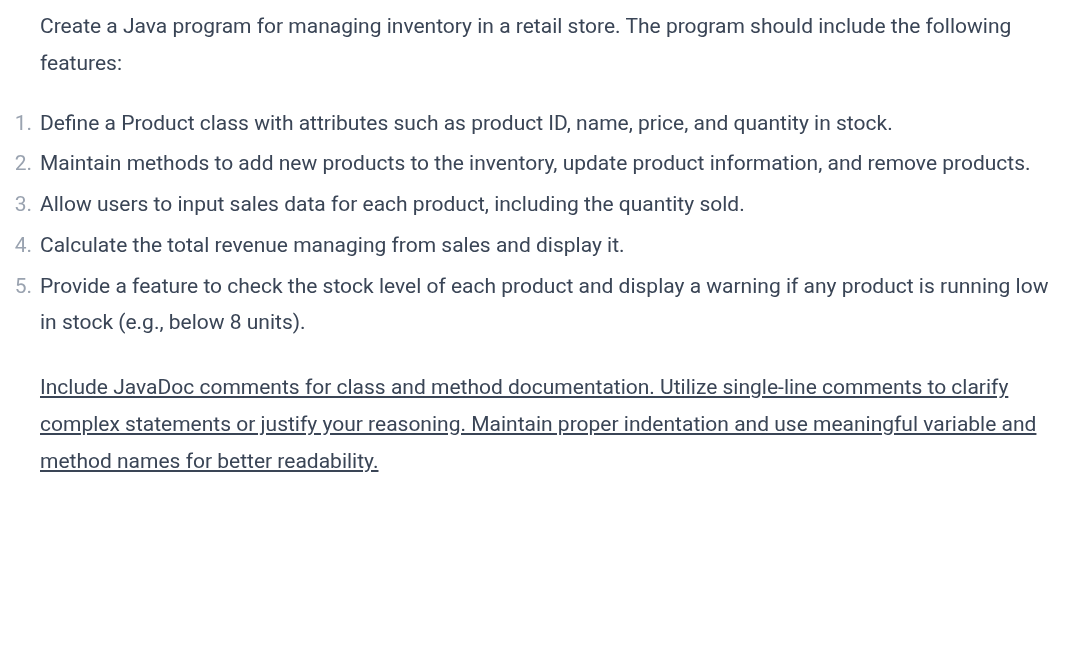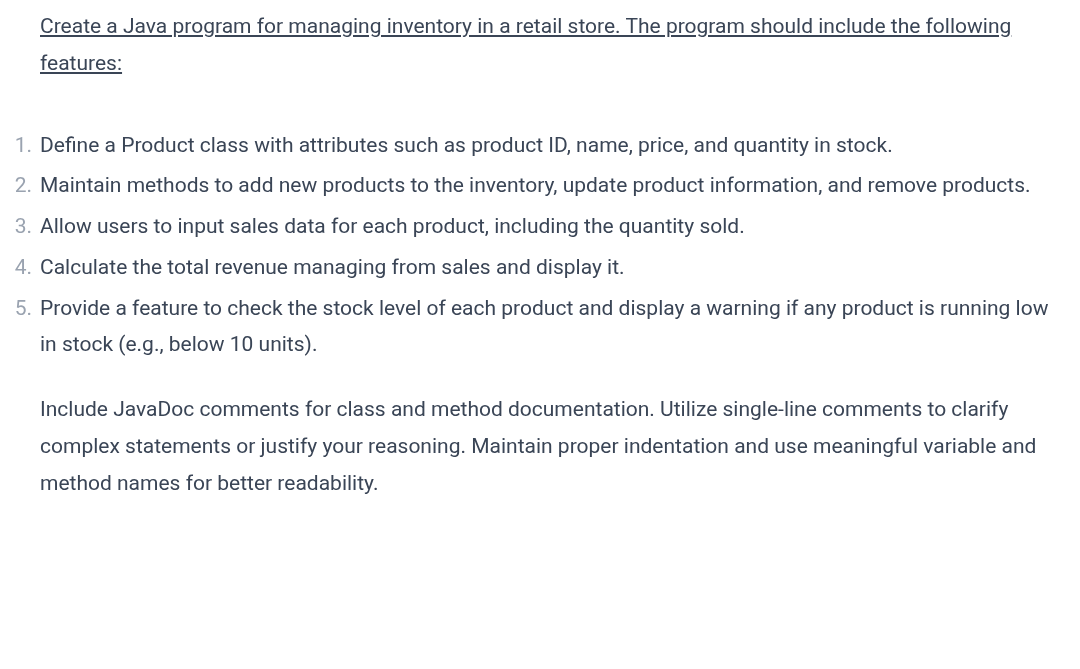--- a/index.html
+++ b/index.html
@@ -12,22 +12,21 @@
       background: #ffffff;
       color: #3a4556;
       font-size: 21px;
       line-height: 1.75;
       padding: 8px 4px 20px 4px;
       width: 1080px;
     }
     .intro {
       padding-left: 36px;
       padding-right: 20px;
-      margin-bottom: 45px;
-      text-decoration: underline;
+      margin-bottom: 23px;
     }
     ol.feature-list {
       list-style: none;
       counter-reset: item;
       padding-left: 0;
       margin-bottom: 28px;
     }
     ol.feature-list li {
       counter-increment: item;
       position: relative;
@@ -41,28 +40,29 @@
       left: 0;
       top: 0;
       color: #9aa3b0;
       font-size: 21px;
       width: 28px;
       text-align: right;
     }
     .outro {
       padding-left: 36px;
       padding-right: 20px;
+      text-decoration: underline;
     }
   </style>
 </head>
 <body>
 
 <p class="intro">Create a Java program for managing inventory in a retail store. The program should include the following features:</p>
 
 <ol class="feature-list">
   <li>Define a Product class with attributes such as product ID, name, price, and quantity in stock.</li>
   <li>Maintain methods to add new products to the inventory, update product information, and remove products.</li>
   <li>Allow users to input sales data for each product, including the quantity sold.</li>
   <li>Calculate the total revenue managing from sales and display it.</li>
-  <li>Provide a feature to check the stock level of each product and display a warning if any product is running low in stock (e.g., below 10 units).</li>
+  <li>Provide a feature to check the stock level of each product and display a warning if any product is running low in stock (e.g., below 8 units).</li>
 </ol>
 
 <p class="outro">Include JavaDoc comments for class and method documentation. Utilize single-line comments to clarify complex statements or justify your reasoning. Maintain proper indentation and use meaningful variable and method names for better readability.</p>
 
 </body></html>

